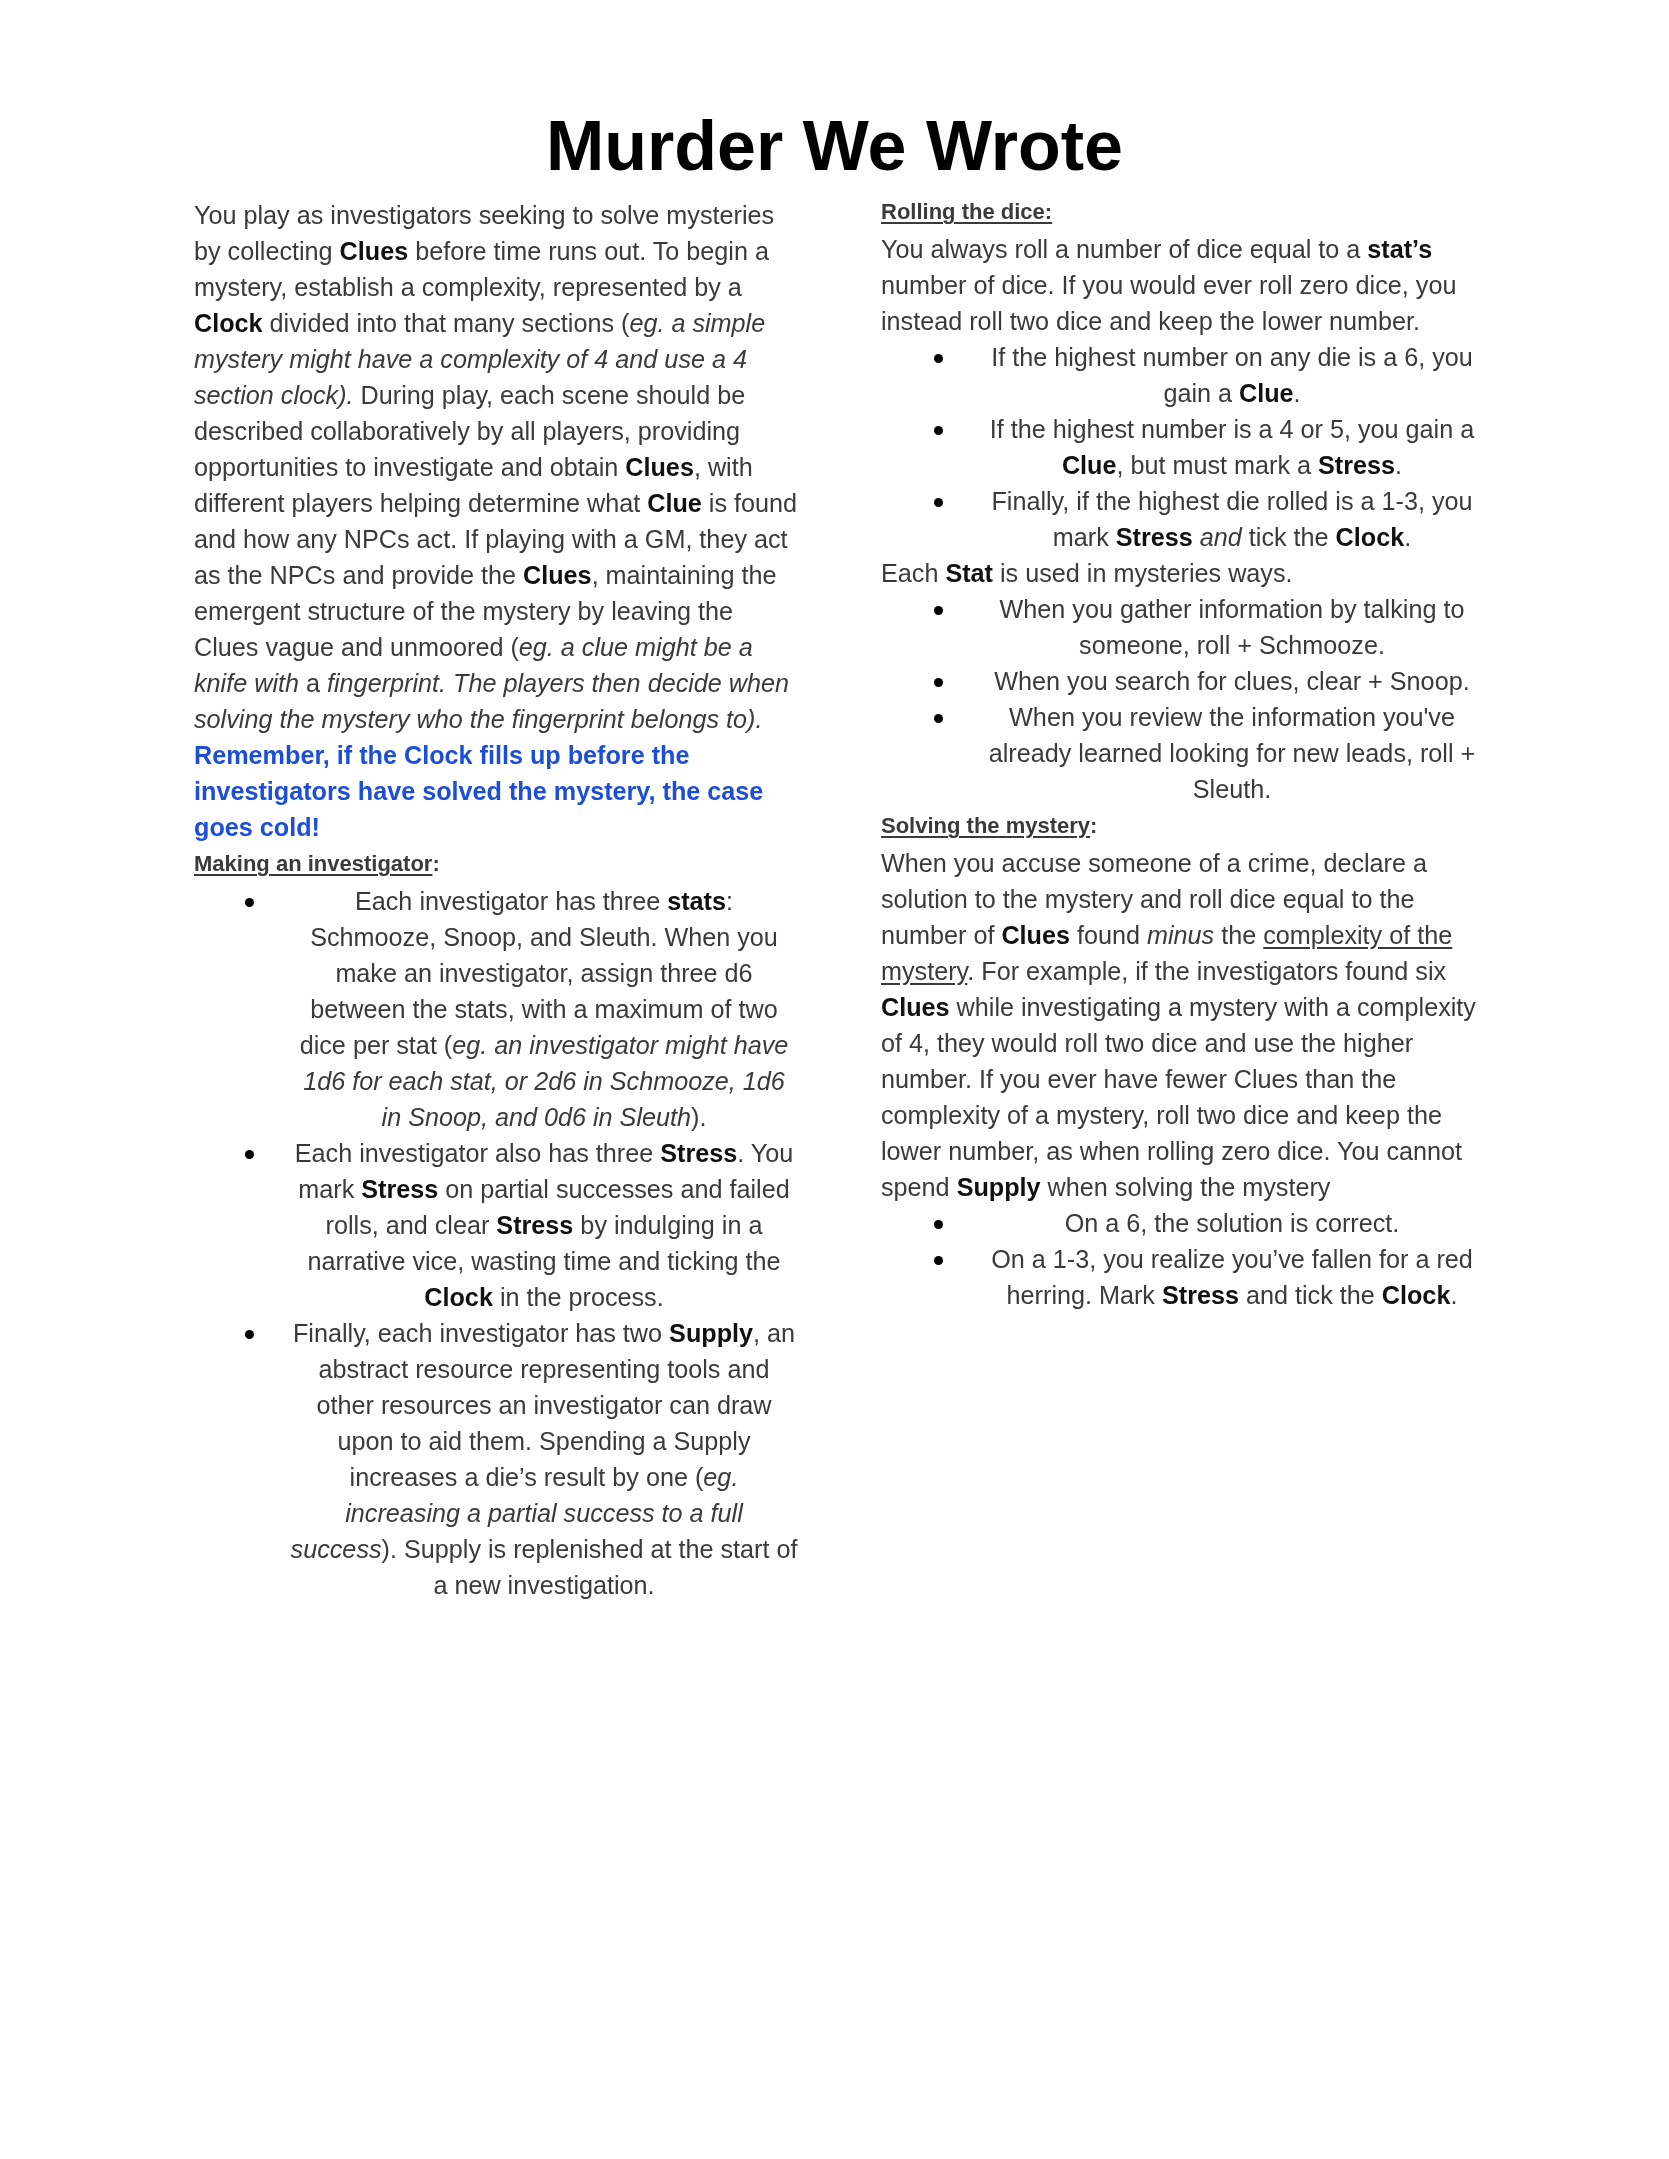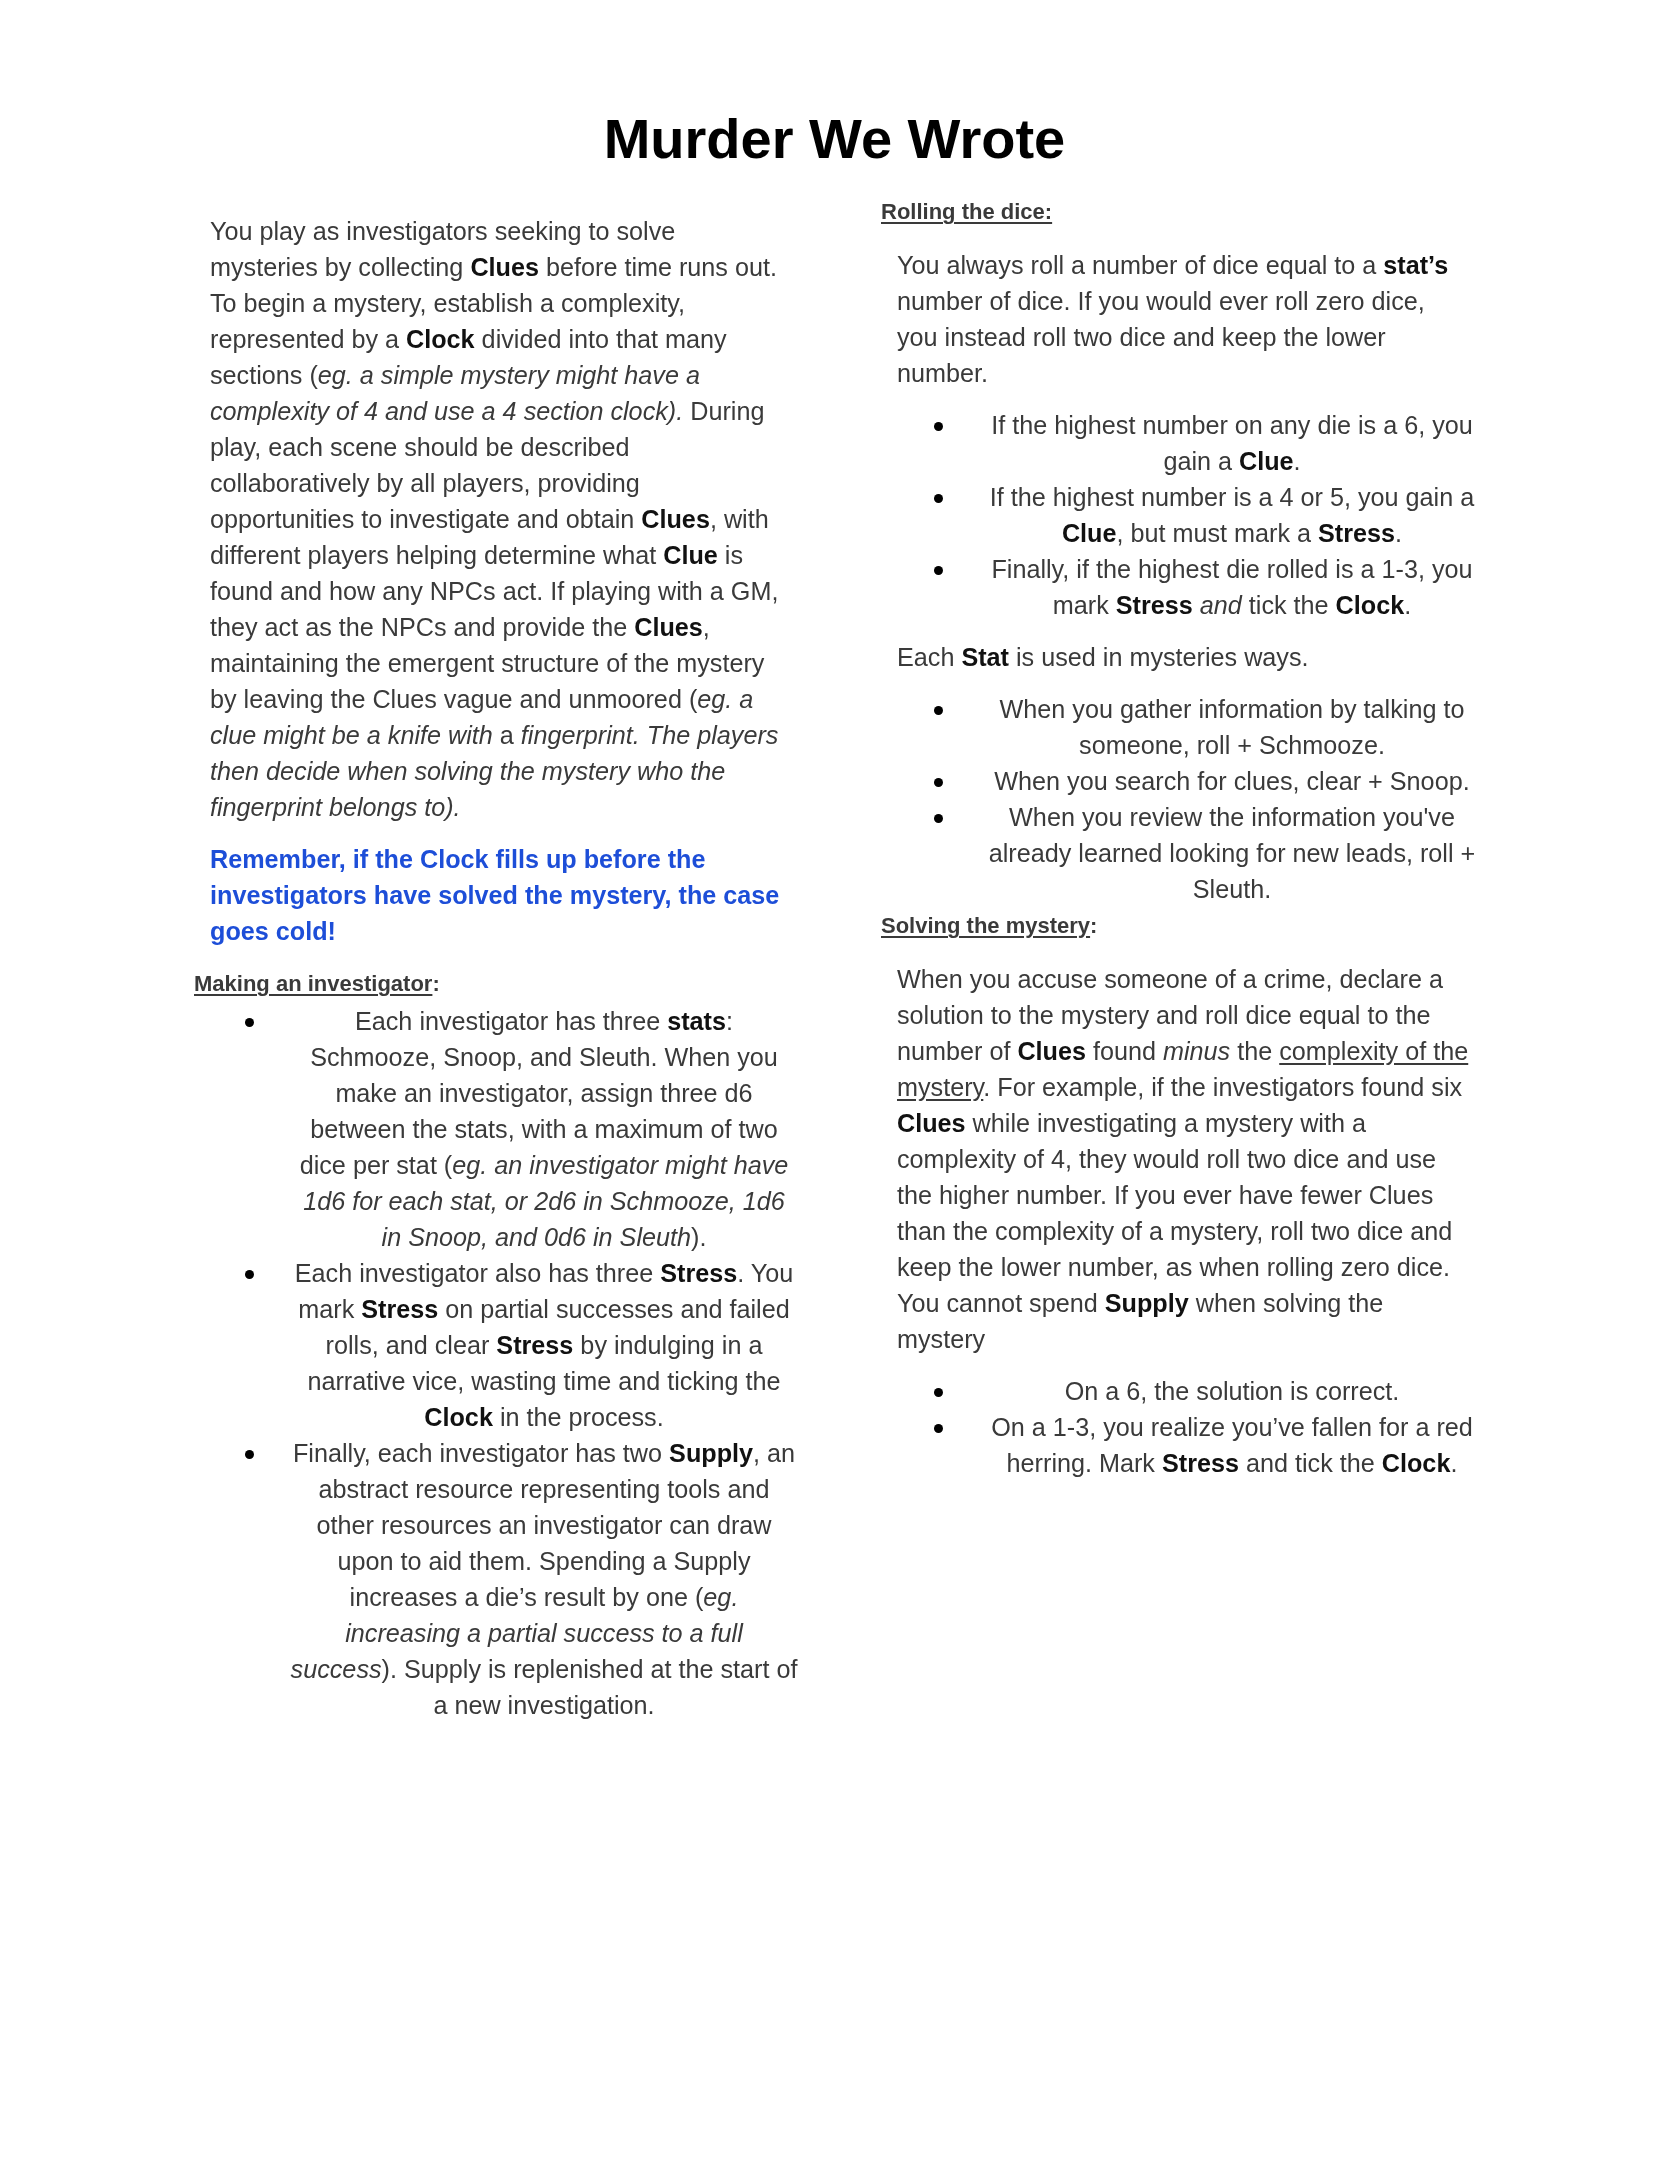--- a/index.html
+++ b/index.html
@@ -1,23 +1,23 @@
 <!DOCTYPE html>
 <html><head>
 <meta charset="utf-8">
 <style>
   html, body { margin: 0; padding: 0; background: #ffffff; }
   body { width: 1669px; height: 2159px; position: relative; overflow: hidden;
          font-family: "Liberation Sans", sans-serif; color: #3a3a3a; }
   .title { position: absolute; top: 106px; left: 0; width: 1669px; text-align: center;
-           font-size: 56px; font-weight: bold; color: #000; margin: 0; letter-spacing: 0px; }
+           font-size: 70px; font-weight: bold; color: #000; margin: 0; letter-spacing: 0px; }
   .col { position: absolute; font-size: 25.2px; line-height: 36px; }
   .col-left { left: 194px; top: 197px; width: 604px; }
   .col-right { left: 881px; top: 197px; width: 604px; }
-  p { margin: 16px; }
+  p { margin: 0; }
   .heading { font-size: 22px; line-height: 38px; color: #3a3a3a; margin: 0; }
   .heading .u { text-decoration: underline; text-decoration-thickness: 1.5px; text-underline-offset: 3px; }
   .col-right .heading.first { margin-top: -4px; }
   b { color: #111; font-weight: bold; }
   .strong-para { color: #1d4ed8; font-weight: bold; }
   ul.bullets { list-style: none; margin: 0; padding: 0 0 0 96px; }
   ul.bullets li { position: relative; text-align: center; }
   ul.bullets li .dot { position: absolute; left: -45px; top: 15px; width: 9px; height: 9px;
                        border-radius: 50%; background: #000; }
   .col-right ul.bullets { padding-left: 98px; }

